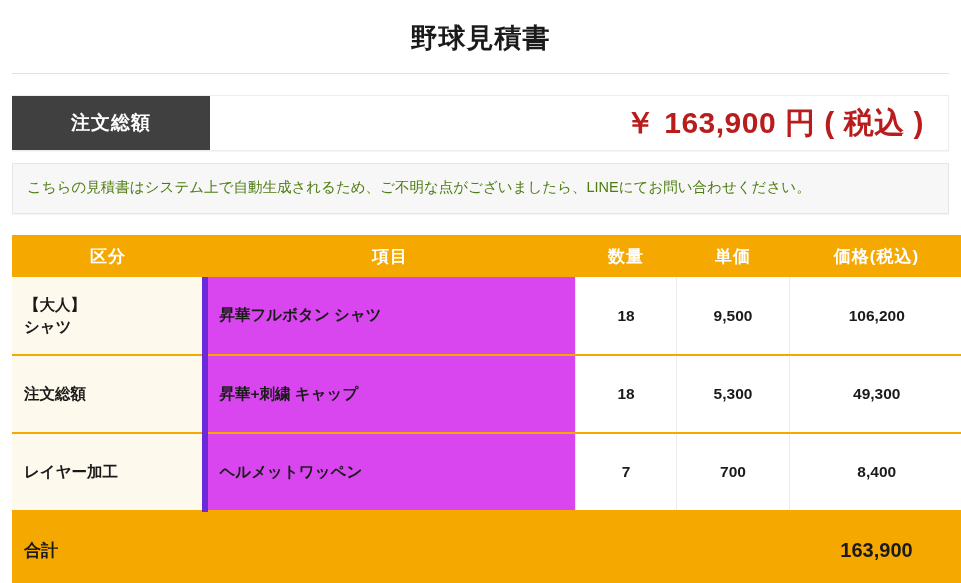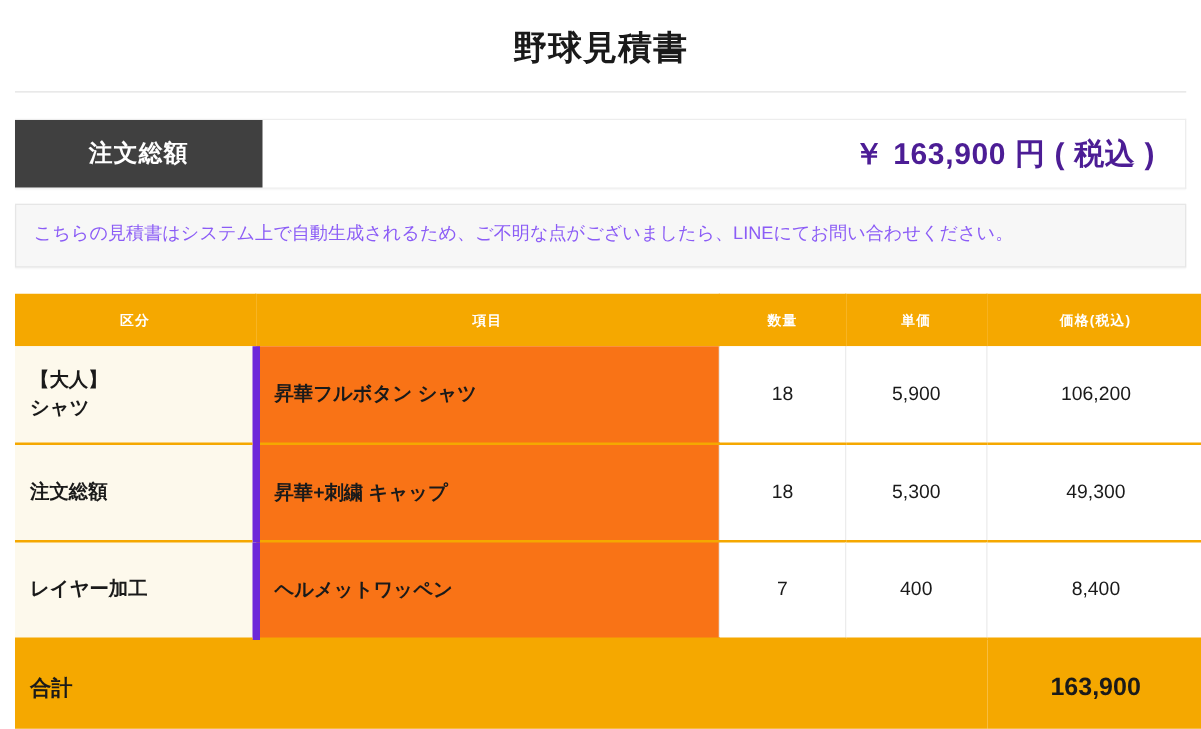--- a/index.html
+++ b/index.html
@@ -56,54 +56,54 @@
     align-items: center;
     justify-content: center;
     letter-spacing: 1px;
   }
   .total-value {
     flex: 1;
     display: flex;
     align-items: center;
     justify-content: flex-end;
     padding-right: 24px;
-    font-size: 24px;
-    font-weight: bold;
-    color: #4c1d95;
+    font-size: 30px;
+    font-weight: bold;
+    color: #b91c1c;
     letter-spacing: 0.5px;
   }
 
   
   .notice {
     margin: 12px 12px 0 12px;
     background: #f7f7f7;
     border: 1px solid #e6e6e6;
     box-shadow: 0 1px 1px rgba(0,0,0,0.04);
     padding: 12px 14px 14px 14px;
     box-sizing: border-box;
   }
   .notice-line {
     font-size: 14.5px;
     line-height: 1.62;
-    color: #8b5cf6;
+    color: #4d7c0f;
   }
 
   
   .table-wrap {
     margin: 21px 12px 0 12px;
   }
   table.quote {
     width: 100%;
     border-collapse: collapse;
     table-layout: fixed;
   }
   table.quote th {
     background: #f5a800;
     color: #ffffff;
-    font-size: 11px;
+    font-size: 17px;
     font-weight: bold;
     height: 40px;
     text-align: center;
     letter-spacing: 1px;
     border-right: 1px solid #f5a800;
   }
   table.quote th.col-kubun { width: 190px; }
   table.quote th.col-item  { width: 368px; }
   table.quote th.col-qty   { width: 98px; }
   table.quote th.col-unit  { width: 110px; }
@@ -121,30 +121,30 @@
   td.kubun {
     background: #fdf9ec;
     border-right: 6px solid #6d28d9;
     font-weight: bold;
     font-size: 15.5px;
     line-height: 1.45;
     vertical-align: top;
     padding-top: 14px;
   }
   td.item {
-    background: #f97316;
+    background: #d946ef;
     border-right: 1px solid #ececec;
     font-weight: bold;
     vertical-align: top;
     padding-top: 14px;
   }
   td.qty, td.unit, td.price {
     background: #ffffff;
     text-align: center;
-    font-weight: normal;
+    font-weight: bold;
     border-right: 1px solid #ececec;
     vertical-align: top;
     padding-top: 14px;
   }
   td.price { border-right: none; }
 
   
   .sum-row td {
     background: #f5a800;
     color: #ffffff;
@@ -195,39 +195,39 @@
         </tr>
       </thead>
       <tbody>
         <tr>
           <td class="kubun">
             <div>【大人】</div>
             <div>シャツ</div>
           </td>
           <td class="item">昇華フルボタン シャツ</td>
           <td class="qty">18</td>
-          <td class="unit">5,900</td>
+          <td class="unit">9,500</td>
           <td class="price">106,200</td>
         </tr>
         <tr>
           <td class="kubun">
             <div>注文総額</div>
           </td>
           <td class="item">昇華+刺繍 キャップ</td>
           <td class="qty">18</td>
           <td class="unit">5,300</td>
           <td class="price">49,300</td>
         </tr>
         <tr>
           <td class="kubun">
             <div>レイヤー加工</div>
           </td>
           <td class="item">ヘルメットワッペン</td>
           <td class="qty">7</td>
-          <td class="unit">400</td>
+          <td class="unit">700</td>
           <td class="price">8,400</td>
         </tr>
         <tr class="sum-row">
           <td class="sum-label" colspan="4">合計</td>
           <td class="sum-value">163,900</td>
         </tr>
 
       </tbody>
     </table>
   </div>

